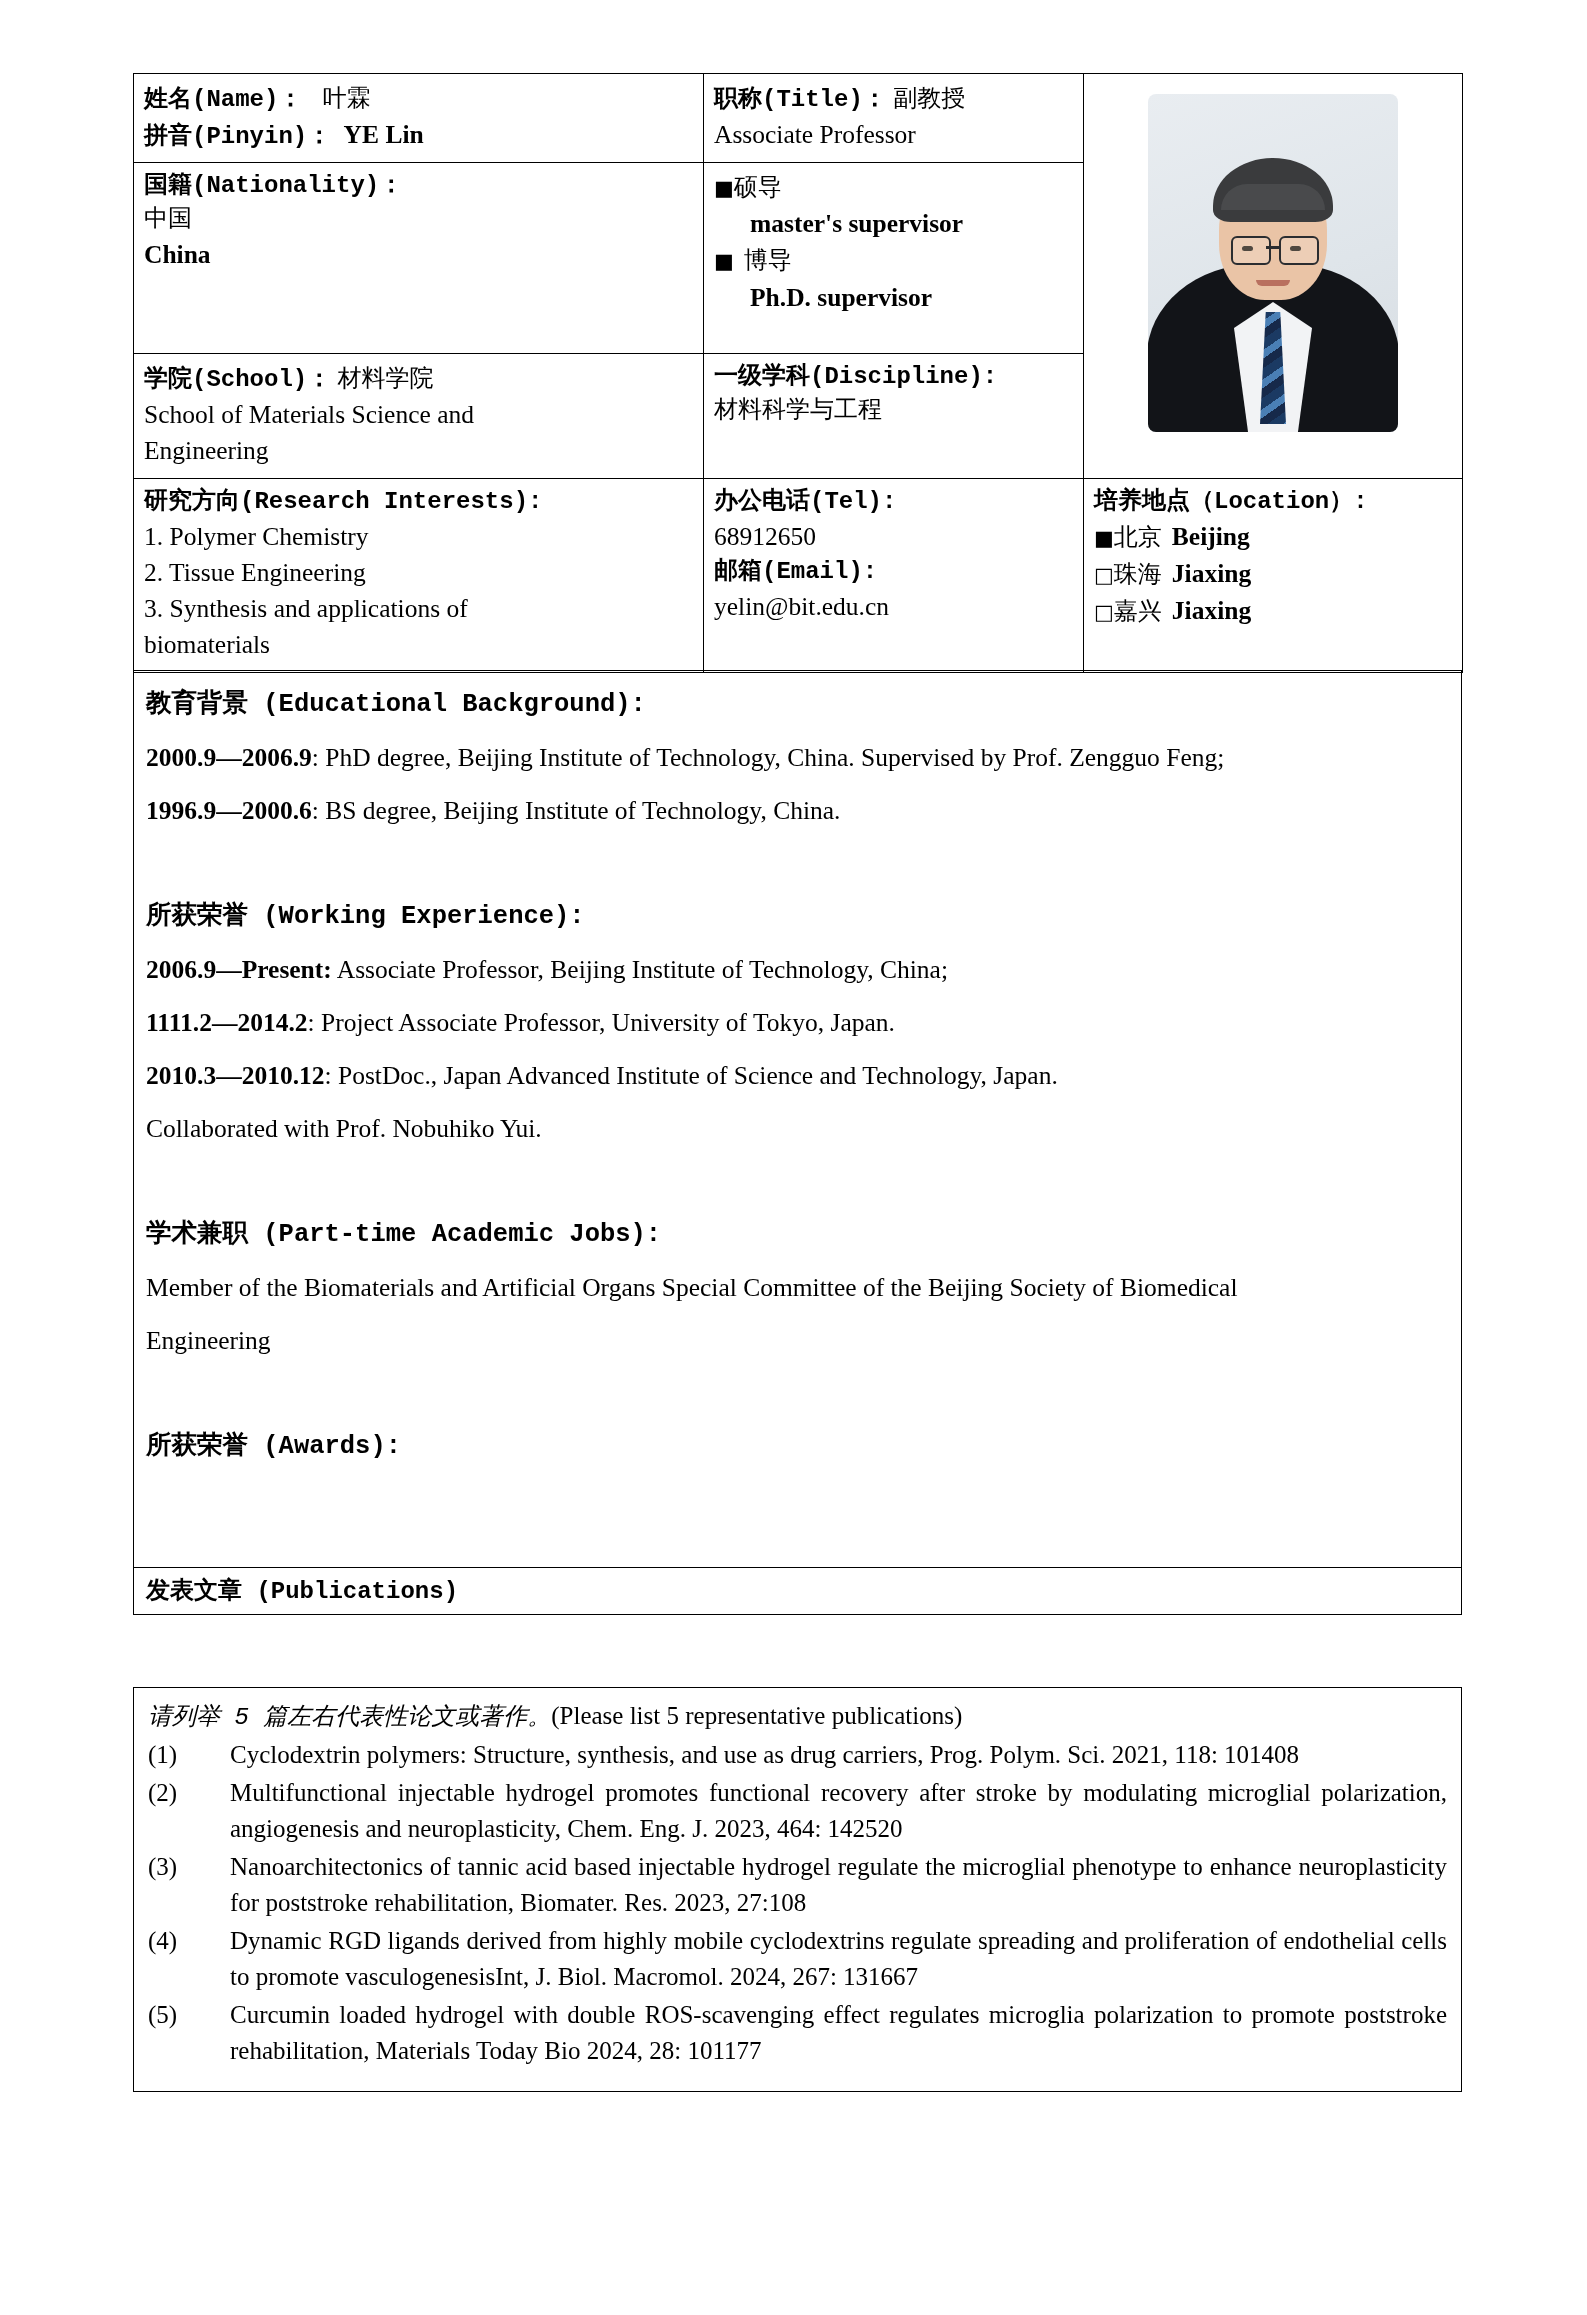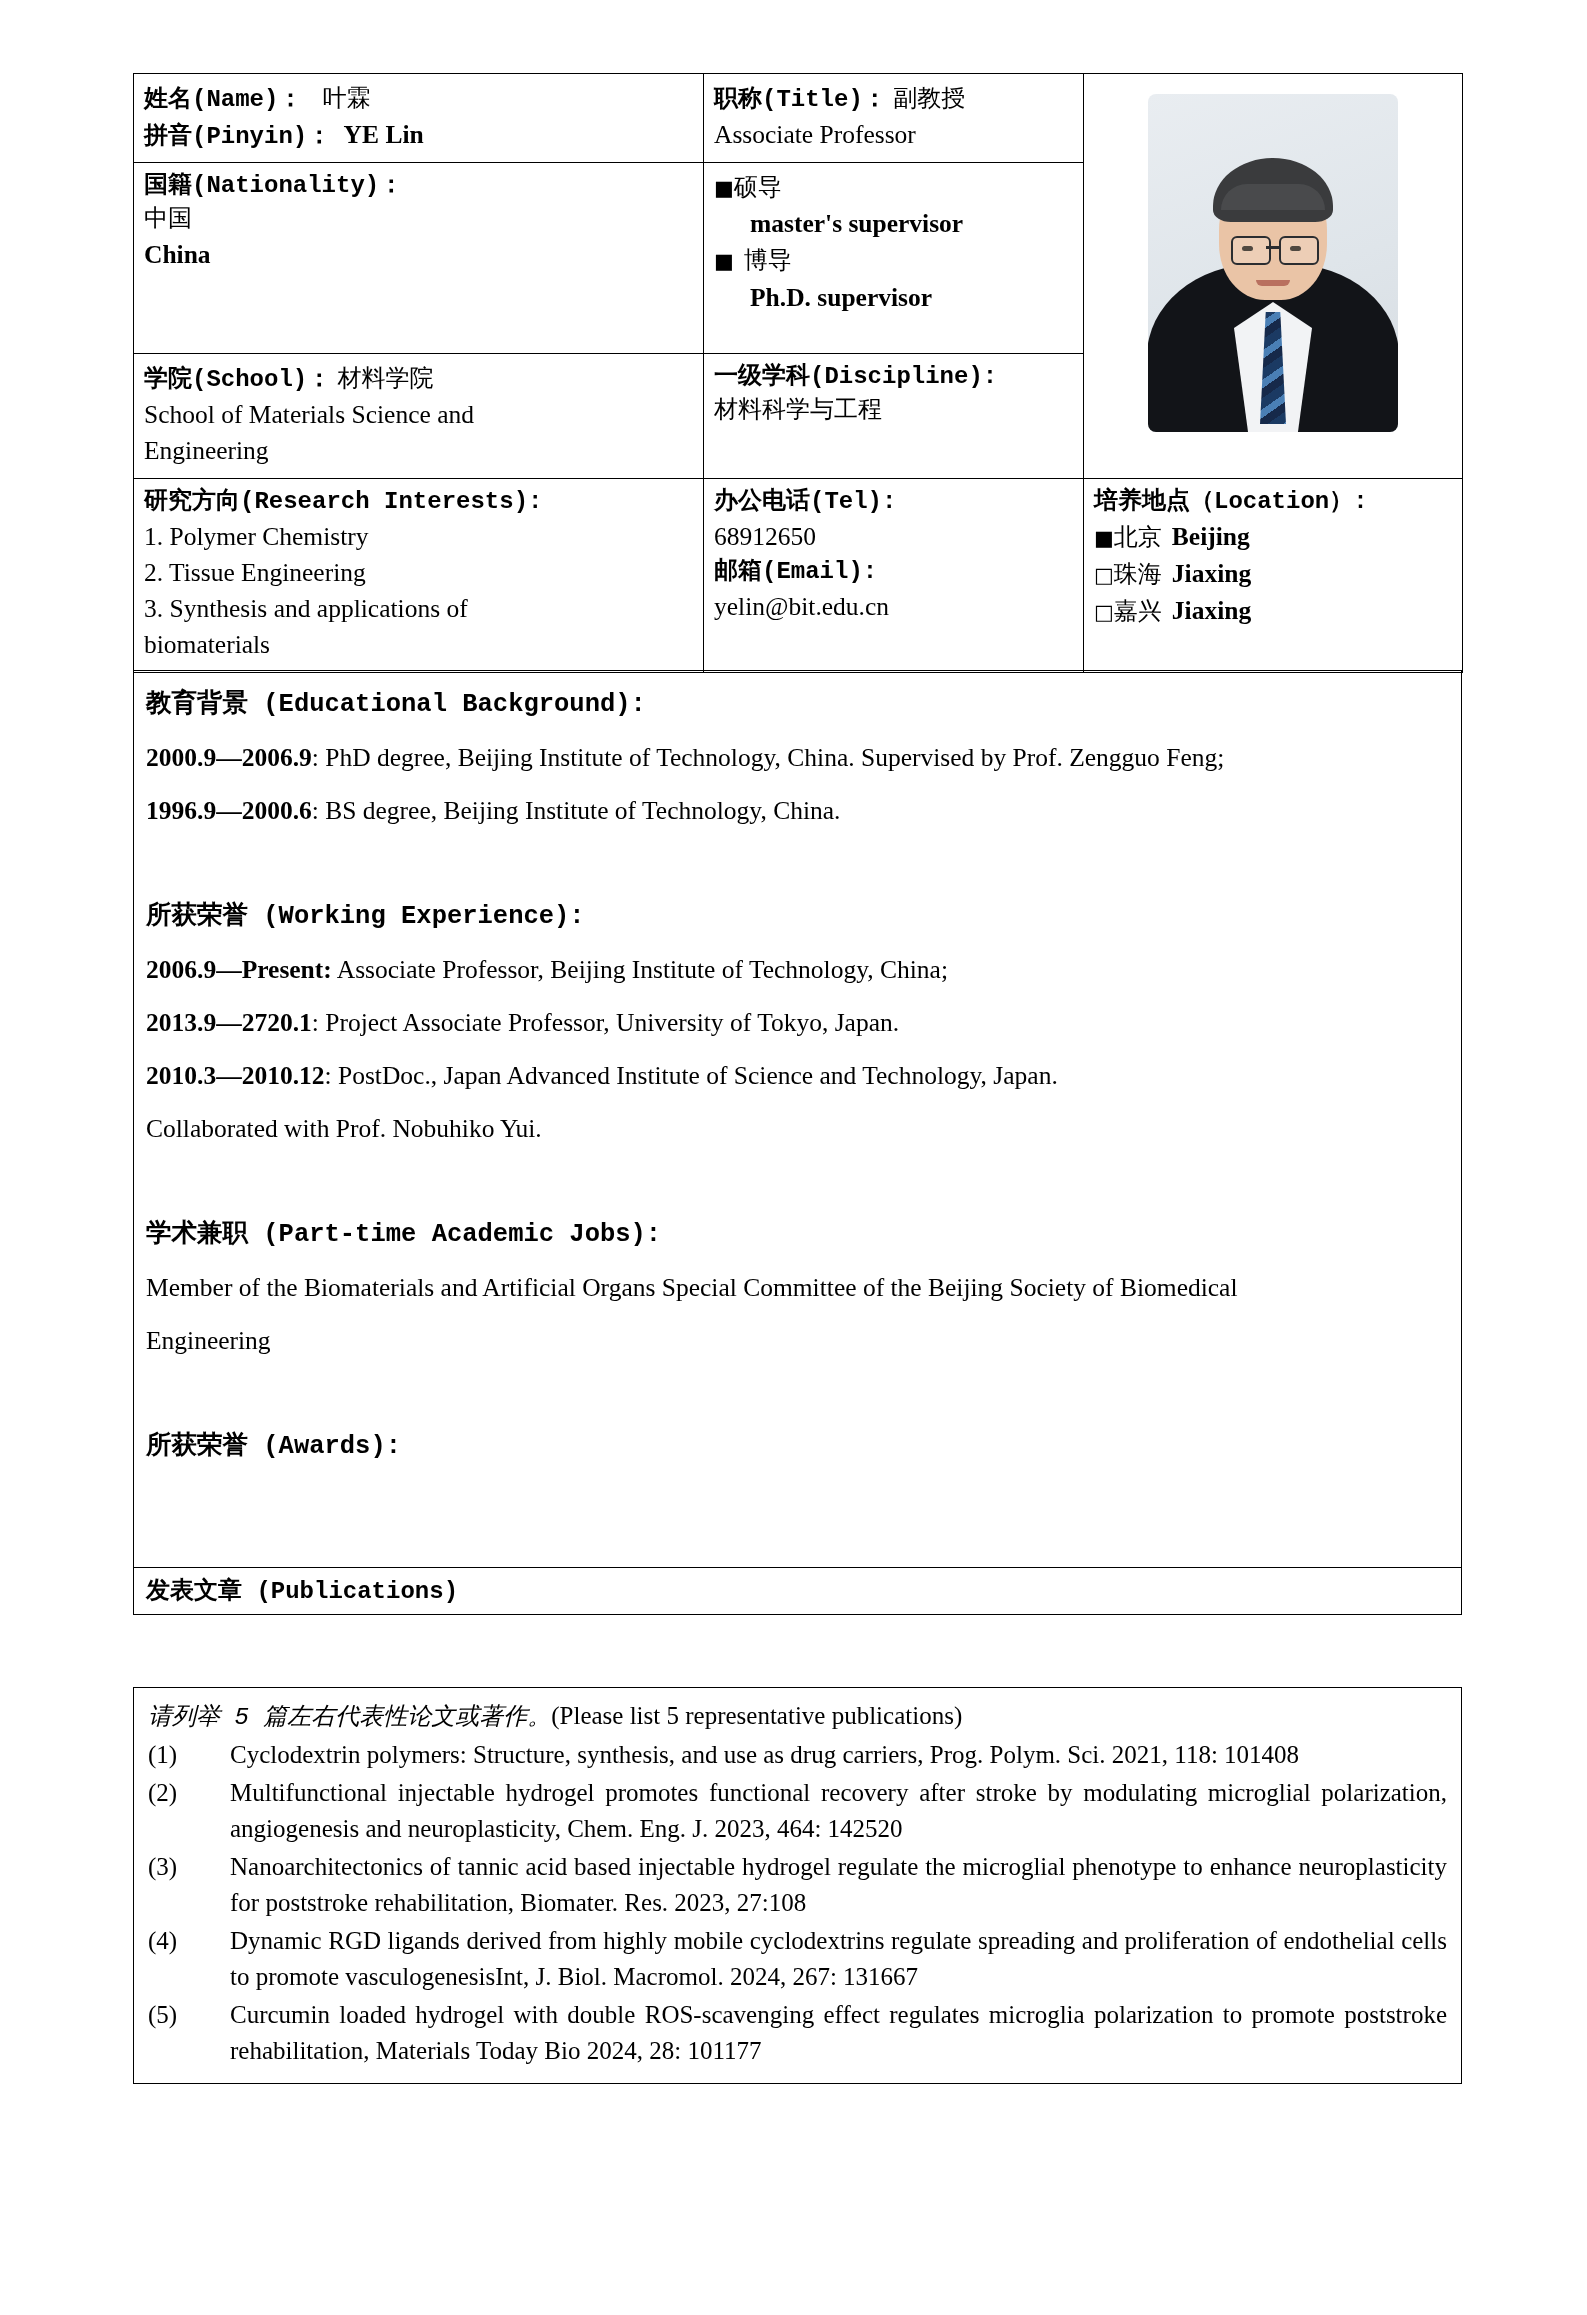--- a/index.html
+++ b/index.html
@@ -150,21 +150,21 @@
   }
   .blank-line { line-height: 2.08; }
 
   
   .pubs {
     position: absolute;
     left: 133px;
     width: 1329px;
     border: 1.8px solid #000;
     box-sizing: border-box;
-    padding: 10px 14px 12px 14px;
+    padding: 10px 14px 20px 14px;
   }
   .pub-note {
     font-size: 25px;
     line-height: 1.42;
     margin: 0 0 2px 0;
   }
   .pub-note .it { font-style: italic; }
   .pub-list { margin: 0; padding: 0; list-style: none; }
   .pub-list li {
     display: flex;
@@ -300,21 +300,21 @@
         <p><span class="b">2000.9—2006.9</span><span>: PhD degree, Beijing Institute of Technology, China. Supervised by Prof. Zengguo Feng;</span></p>
 
         <p><span class="b">1996.9—2000.6</span><span>: BS degree, Beijing Institute of Technology, China.</span></p>
 
         <p class="blank-line">&nbsp;</p>
 
         <p class="cn b">所获荣誉 (Working Experience):</p>
 
         <p><span class="b">2006.9—Present:</span><span> Associate Professor, Beijing Institute of Technology, China;</span></p>
 
-        <p><span class="b">2013.9—2720.1</span><span>: Project Associate Professor, University of Tokyo, Japan.</span></p>
+        <p><span class="b">1111.2—2014.2</span><span>: Project Associate Professor, University of Tokyo, Japan.</span></p>
 
         <p><span class="b">2010.3—2010.12</span><span>: PostDoc., Japan Advanced Institute of Science and Technology, Japan.</span></p>
 
         <p>Collaborated with Prof. Nobuhiko Yui.</p>
 
         <p class="blank-line">&nbsp;</p>
 
         <p class="cn b">学术兼职 (Part-time Academic Jobs):</p>
 
         <p style="max-width:1190px">Member of the Biomaterials and Artificial Organs Special Committee of the Beijing Society of Biomedical Engineering</p>

